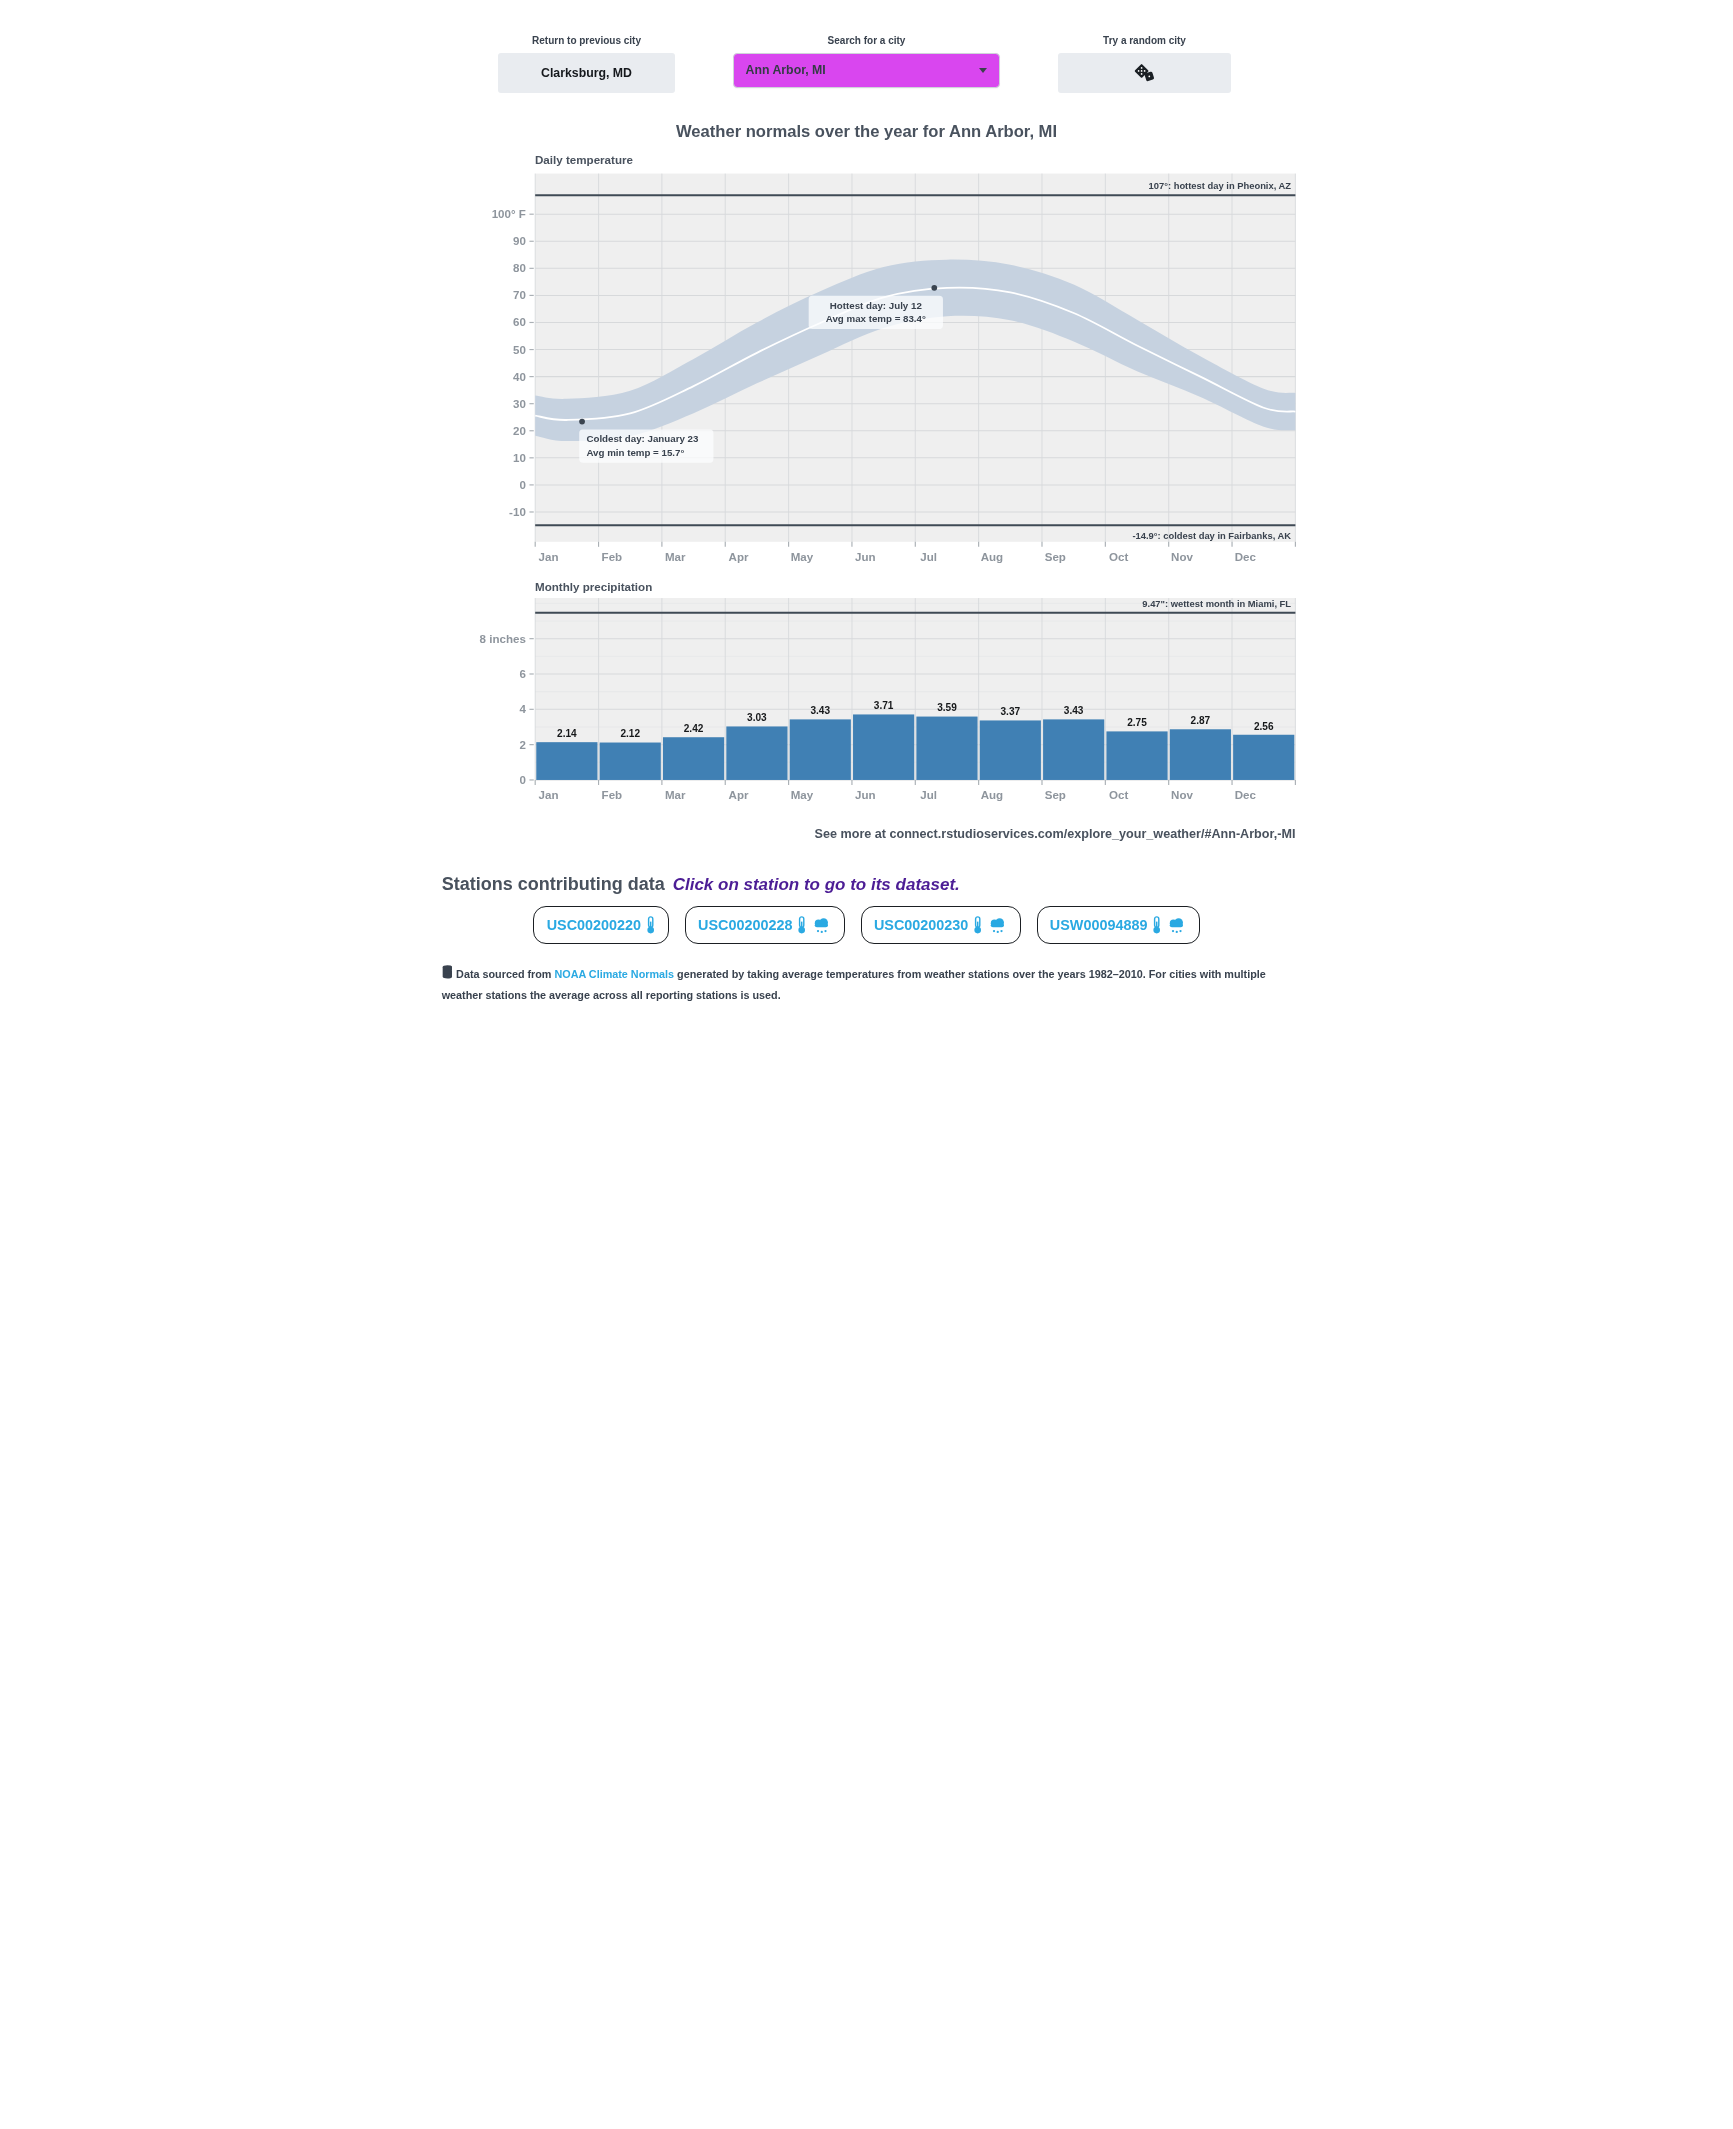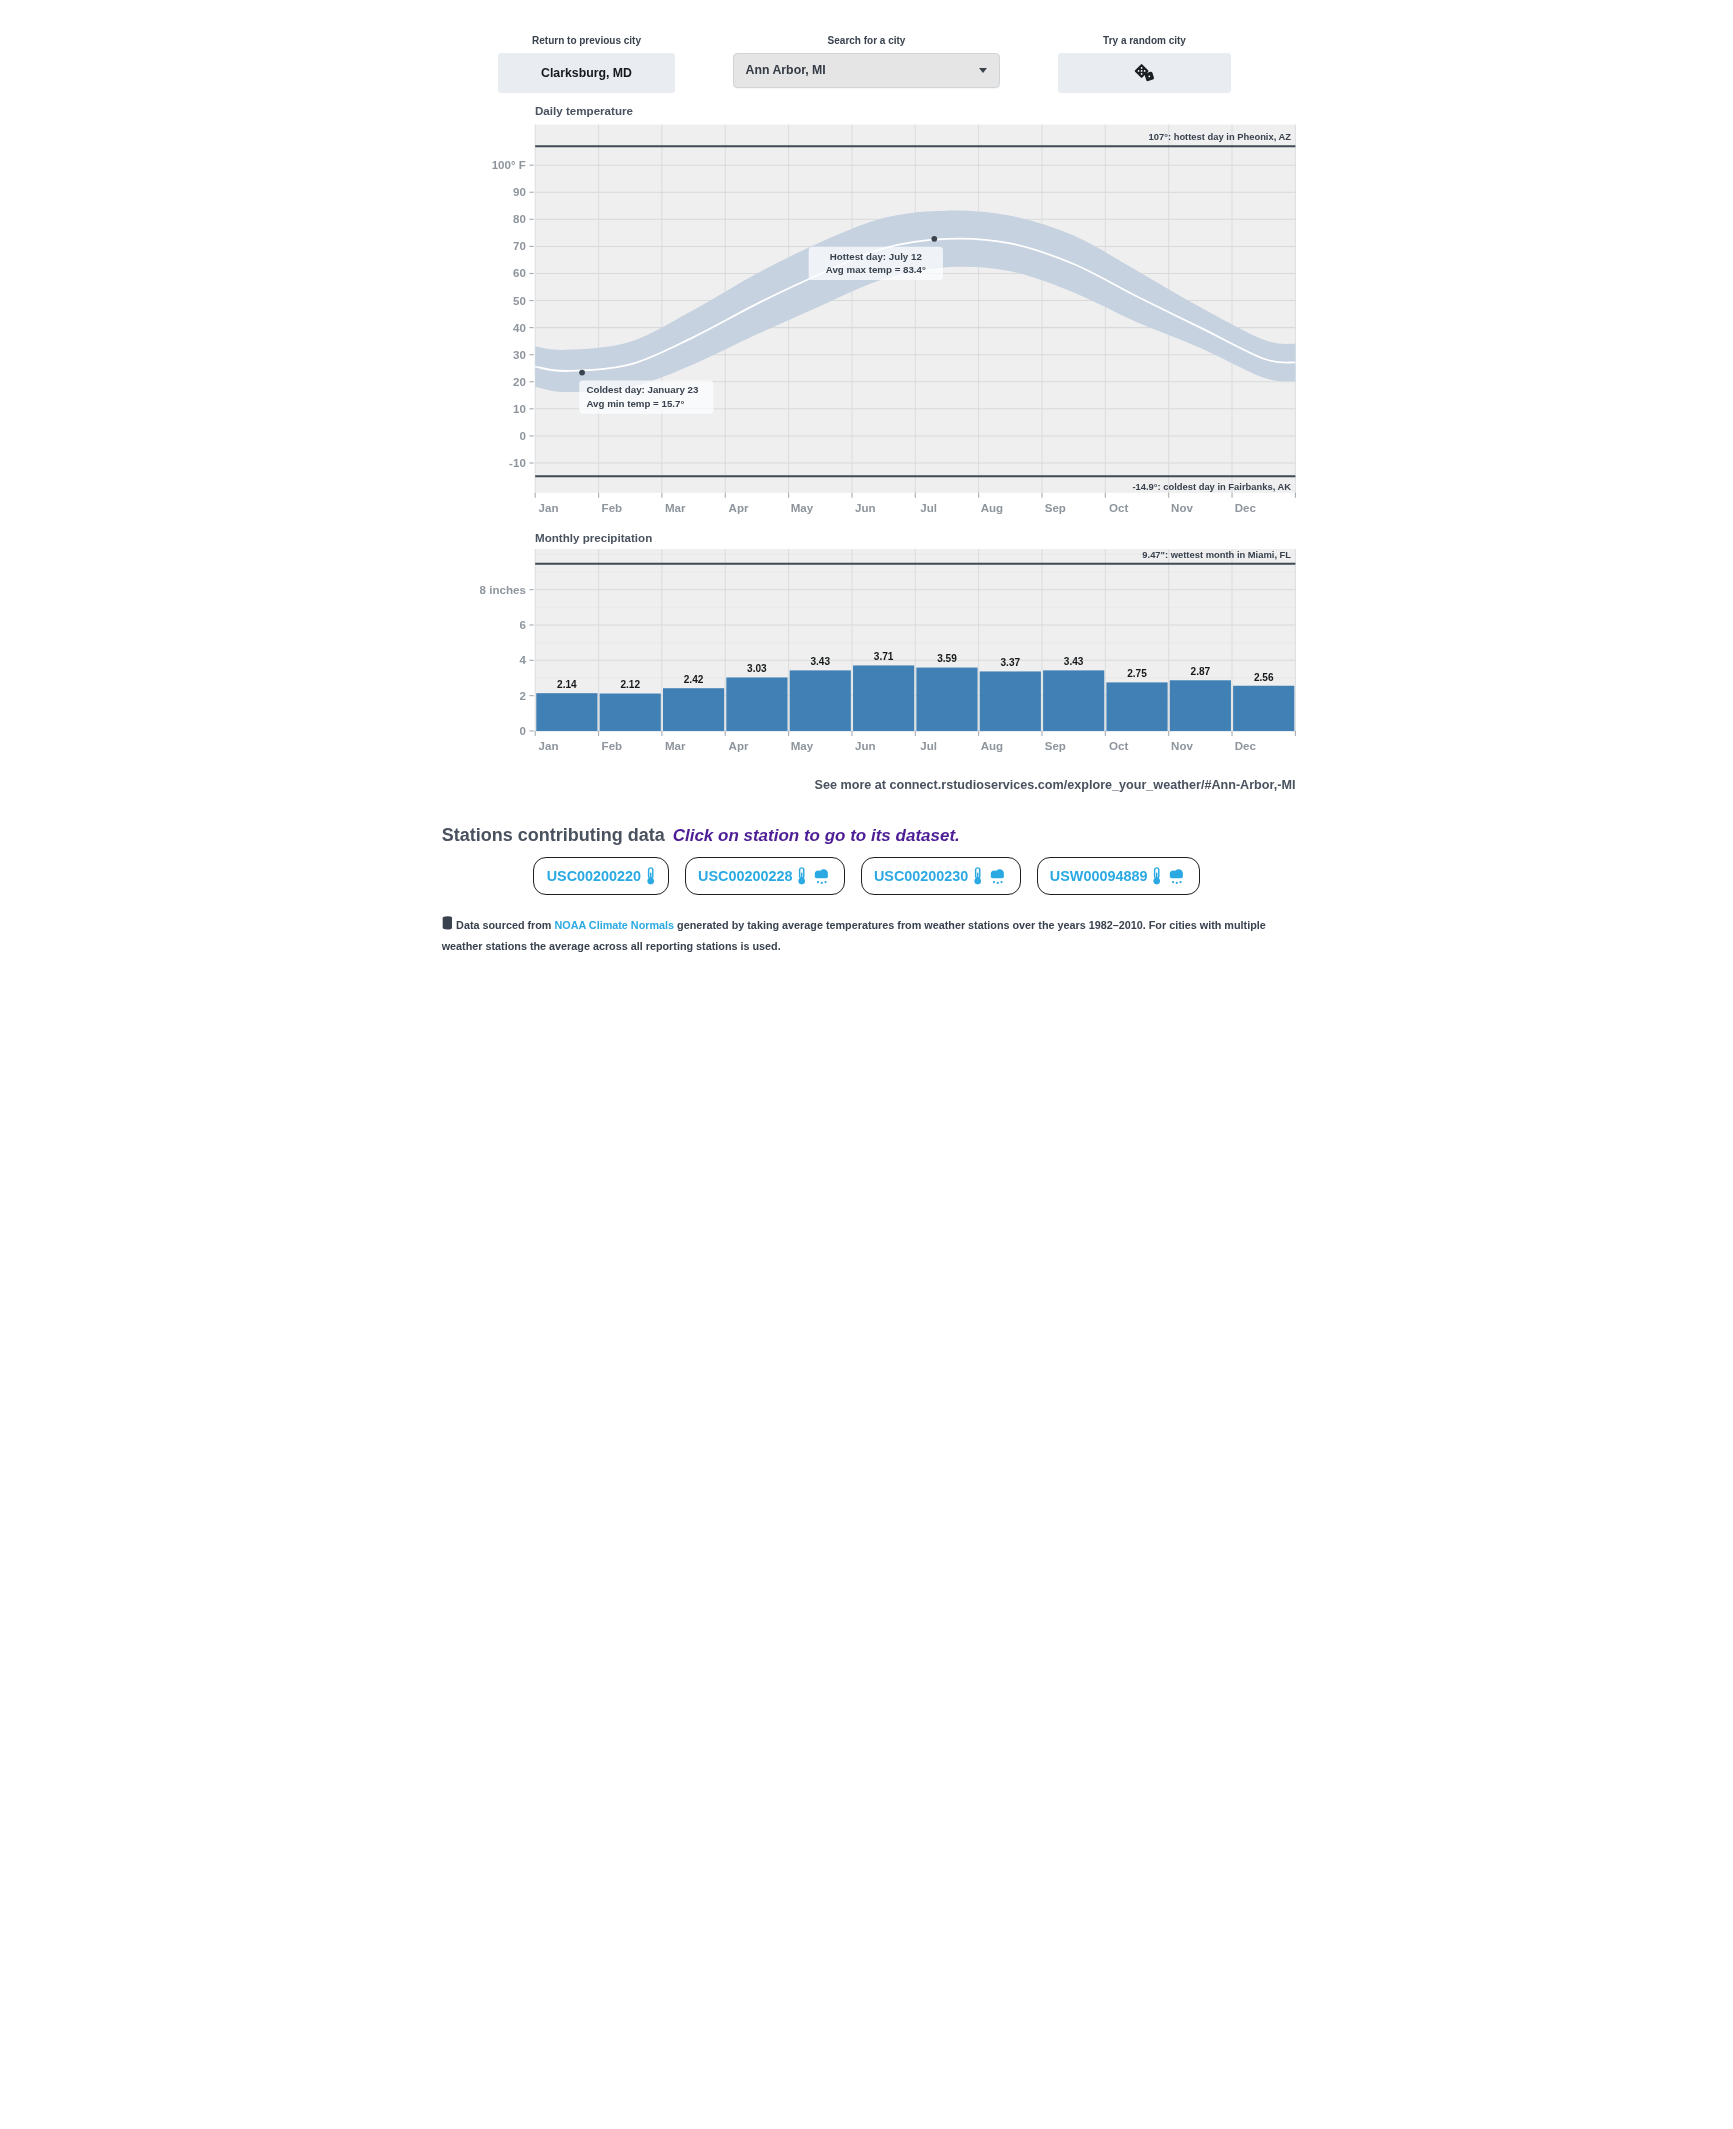--- a/index.html
+++ b/index.html
@@ -49,21 +49,21 @@
     font-weight: bold;
     color: #15181c;
     cursor: pointer;
     display: flex;
     align-items: center;
     justify-content: center;
   }
   .city-select {
     width: 100%;
     height: 35px;
-    background: #e5e5e5;
+    background: #d946ef;
     border: 0.7px solid #cfd4d9;
     border-radius: 4.3px;
     display: flex;
     align-items: center;
     justify-content: space-between;
     padding: 0 11.6px;
     font-size: 12.3px;
     font-weight: bold;
     color: #343b45;
     cursor: pointer;
@@ -170,20 +170,21 @@
           <circle cx="12.7" cy="9.8" r="1.05" fill="#ffffff"></circle>
           <g transform="rotate(-18 18.5 16.5)">
             <rect x="13.5" y="11.5" width="10" height="10" rx="2" fill="#1a1f24"></rect>
             <circle cx="18.5" cy="16.5" r="1.05" fill="#ffffff"></circle>
           </g>
         </svg>
       </button>
     </div>
   </div>
 
+  <h2 class="charts-header">Weather normals over the year for Ann Arbor, MI</h2>
 
   <div class="charts-wrap">
     <h3 class="chart-subtitle">Daily temperature</h3>
     <svg id="temp-svg" class="chart" width="823" height="399" viewBox="0 0 1140 552">
         <rect x="82" y="6" width="1053" height="510" fill="#efefef"></rect>
         <line x1="82" x2="1135" y1="62.25" y2="62.25" stroke="#d7d9db" stroke-width="1.4"></line>
         <line x1="82" x2="1135" y1="99.75" y2="99.75" stroke="#d7d9db" stroke-width="1.4"></line>
         <line x1="82" x2="1135" y1="137.25" y2="137.25" stroke="#d7d9db" stroke-width="1.4"></line>
         <line x1="82" x2="1135" y1="174.75" y2="174.75" stroke="#d7d9db" stroke-width="1.4"></line>
         <line x1="82" x2="1135" y1="212.25" y2="212.25" stroke="#d7d9db" stroke-width="1.4"></line>

